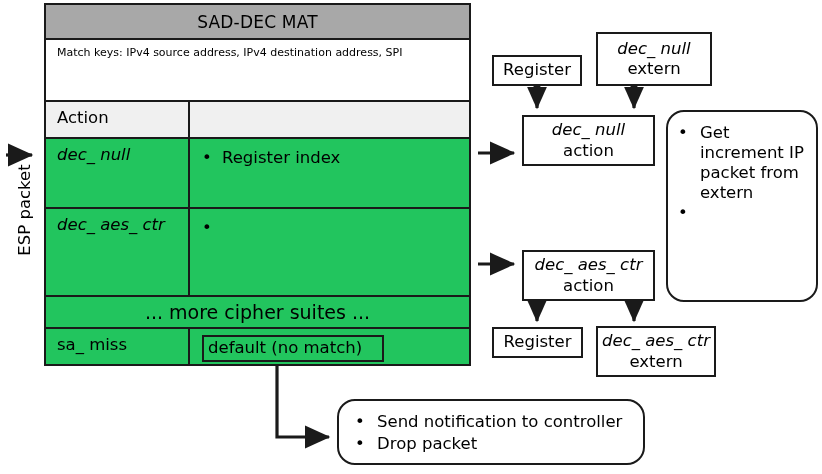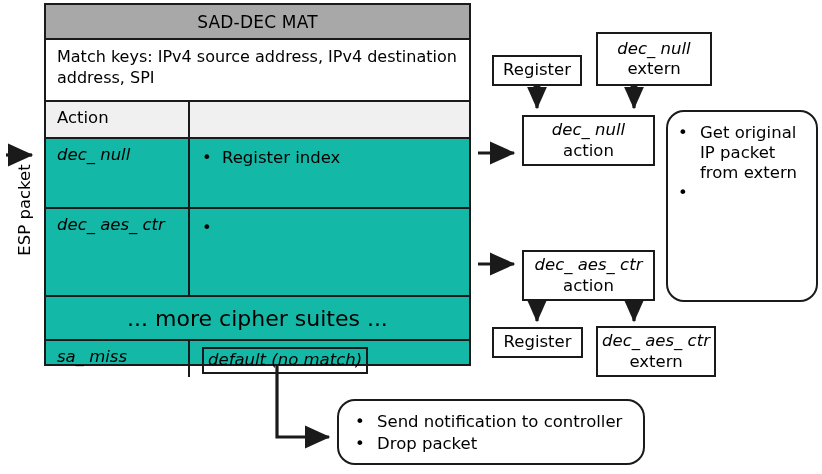--- a/index.html
+++ b/index.html
@@ -21,42 +21,42 @@
     width: 822px;
     height: 474px;
   }
   .abs { position: absolute; box-sizing: border-box; }
 
   
   #mat-table {
     left: 44px; top: 3px;
     width: 427px; height: 363px;
     border: 2.5px solid #1a1a1a;
-    background: #14b8a6;
+    background: #22c55e;
   }
   .mat-row {
     position: relative;
     box-sizing: border-box;
     width: 100%;
     border-bottom: 2.5px solid #1a1a1a;
   }
   .mat-row.last { border-bottom: none; }
   #mat-title {
     height: 35px;
     background: #a8a8a8;
     display: flex;
     align-items: center;
     justify-content: center;
     font-size: 17px;
     letter-spacing: .2px;
   }
   #mat-keys {
     height: 62px;
     padding: 6px 11px 16px 11px;
-    font-size: 16px;
+    font-size: 11px;
     line-height: 1.33;
     background: #ffffff;
   }
   .mat-cells { display: flex; height: 100%; }
   .cell-action {
     width: 144px;
     flex: 0 0 144px;
     border-right: 2.5px solid #1a1a1a;
     padding: 6px 0 0 11px;
     box-sizing: border-box;
@@ -66,39 +66,39 @@
     flex: 1 1 auto;
     padding: 6px 0 0 12px;
     box-sizing: border-box;
     font-size: 16.5px;
   }
   #mat-colheads { height: 37px; background: #f0f0f0; }
   #mat-colheads .cell-action, #mat-colheads .cell-param { padding-top: 6px; }
   #mat-dec-null { height: 70px; }
   #mat-dec-aes { height: 88px; }
   #mat-more {
-    height: 44px;
+    height: 32px;
     display: flex;
     align-items: center;
     justify-content: center;
-    font-size: 22px;
-  }
-  #mat-miss { height: 36px; font-style: italic; }
+    font-size: 19px;
+  }
+  #mat-miss { height: 36px; }
   .ital { font-style: italic; }
   .uline { text-decoration: underline; display: inline-block; }
   .bullet-line {
     display: flex;
     margin-top: 3px;
     font-size: 16.5px;
   }
   .bullet-line .dot { width: 20px; flex: 0 0 20px; text-align: left; }
   .boxed-default {
     display: inline-block;
     border: 2px solid #1a1a1a;
-    padding: 0px 4px 1px 4px;
+    padding: 0px 20px 1px 4px;
     font-size: 16.5px;
     line-height: 1.35;
   }
 
   
   .pbox {
     border: 2.5px solid #1a1a1a;
     background: #ffffff;
     display: flex;
     flex-direction: column;
@@ -274,21 +274,21 @@
 
   <div class="abs pbox" id="box-extern-aes">
     <span class="ital">dec_ aes_ ctr</span>
     <span>extern</span>
   </div>
 
   <div class="abs rbox" id="note-extern">
     <ul>
       <li>
         <span class="dot">•</span>
-        <span class="txt">Get original IP packet from extern</span>
+        <span class="txt">Get increment IP packet from extern</span>
       </li>
       <li>
         <span class="dot">•</span>
       </li>
     </ul>
   </div>
 
   <div class="abs rbox" id="note-miss">
     <ul>
       <li>

